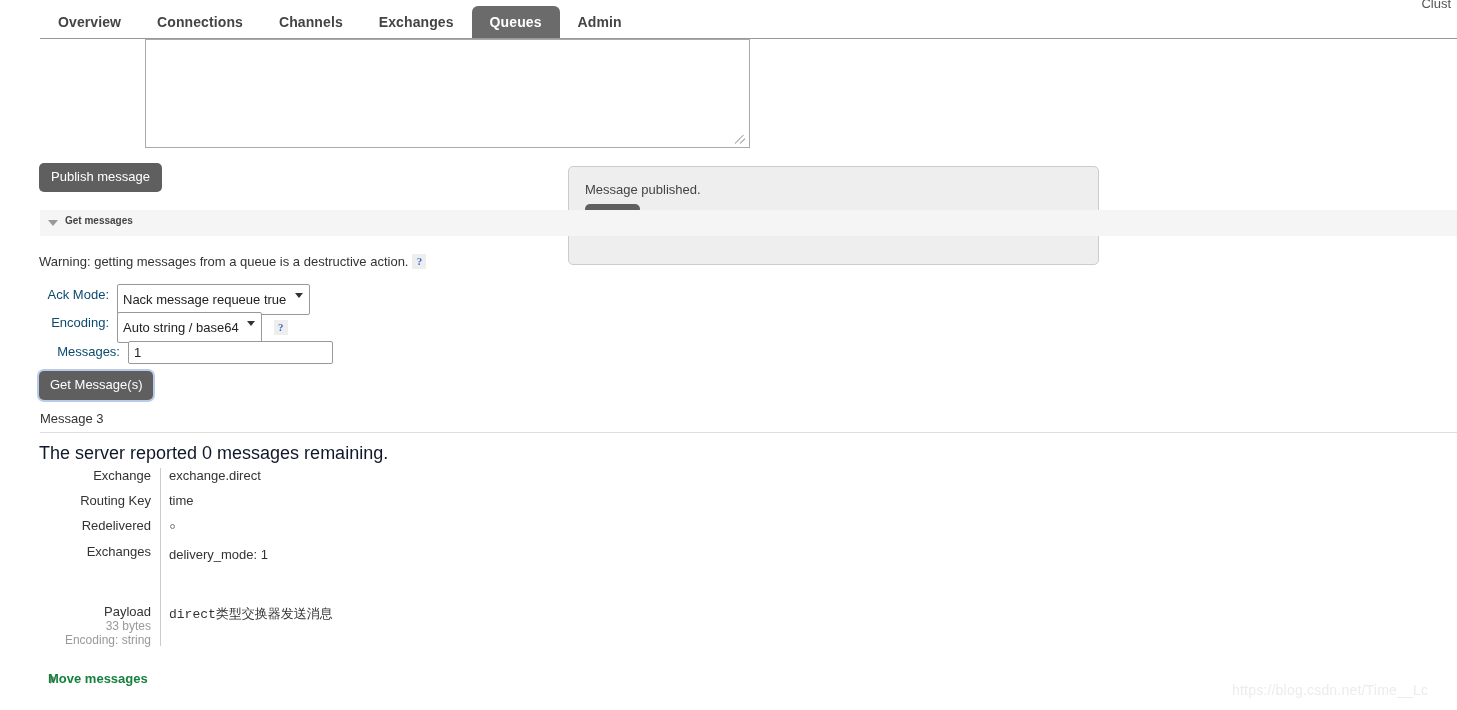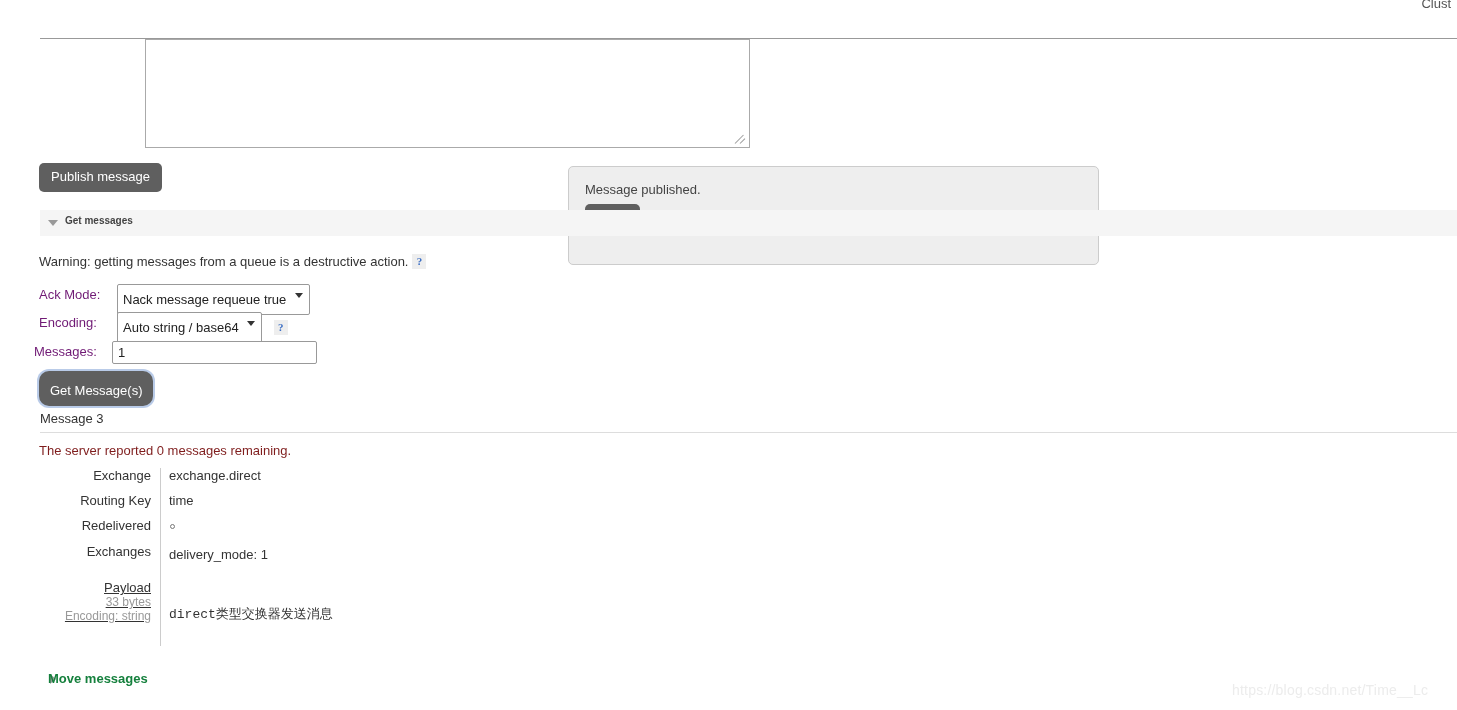--- a/index.html
+++ b/index.html
@@ -112,22 +112,22 @@
     display: inline-block; background: #eeeeee; color: #3b6ec4;
     font-size: 11px; font-weight: bold;
     width: 14px; height: 15px; line-height: 15px; text-align: center;
     vertical-align: 1px; margin-left: 4px; cursor: pointer;
     font-family: "Liberation Serif", serif;
   }
 
   
   .form-row { position: absolute; height: 24px; }
   .form-label {
-    position: absolute; right: 0; top: 3px; text-align: left;
-    font-size: 13px; color: #701a75; white-space: nowrap;
+    position: absolute; right: 0; top: 3px; text-align: right;
+    font-size: 13px; color: #0c4a6e; white-space: nowrap;
   }
   .sel {
     appearance: none; -webkit-appearance: none;
     background: #ffffff; border: 1px solid #999999; border-radius: 2px;
     font-family: "Liberation Sans", sans-serif; font-size: 13px; color: #222;
     padding: 2px 22px 3px 5px; height: 31px; line-height: 17px;
     cursor: pointer; outline: none;
   }
   .sel-wrap { position: relative; display: inline-block; }
   .sel-arrow {
@@ -137,42 +137,42 @@
     border-top: 5px solid #333333;
   }
   .txt {
     background: #ffffff; border: 1px solid #999999; border-radius: 2px;
     font-family: "Liberation Sans", sans-serif; font-size: 13px; color: #222;
     padding: 2px 5px; height: 23px; outline: none;
   }
 
   #row-ackmode  { left: 39px; top: 284px; width: 280px; }
   #row-encoding { left: 39px; top: 312px; width: 280px; }
-  #row-messages { left: 34px; top: 341px; width: 300px; }
+  #row-messages { left: 50px; top: 341px; width: 300px; }
   #lbl-ackmode  { width: 70px; left: 0; }
   #lbl-encoding { width: 70px; left: 0; }
   #lbl-messages { width: 70px; left: 0; }
   .ctrl-holder { position: absolute; left: 78px; top: 0; }
 
   #get-messages-button {
     position: absolute; left: 39px; top: 371px;
-    padding: 13px 11px 8px 11px;
+    padding: 7px 11px 8px 11px;
     box-shadow: 0 0 0 2px #b9cbe8;
-    border-radius: 10px;
+    border-radius: 5px;
   }
 
   
   #message-header {
     position: absolute; left: 40px; top: 411px; width: 1417px; height: 22px;
     border-bottom: 1px solid #dddddd;
     font-size: 13px; color: #333333;
   }
   #server-reported {
     position: absolute; left: 39px; top: 443px;
-    font-size: 13px; color: #7f1d1d;
+    font-size: 18px; color: #0f172a;
   }
 
   #msg-table { position: absolute; left: 39px; top: 468px; width: 700px; }
   #msg-divider {
     position: absolute; left: 160px; top: 468px; width: 1px; height: 178px;
     background: #cccccc;
   }
   .mrow { position: absolute; left: 0; width: 700px; }
   .mlabel {
     position: absolute; left: 0; width: 112px; text-align: right;
@@ -190,21 +190,21 @@
   #row-props      { top: 76px; }
 
   #redeliv-circle {
     position: absolute; left: 131px; top: 56px;
     width: 5px; height: 5px; border: 1px solid #777; border-radius: 50%;
   }
   #props-value { position: absolute; left: 130px; top: 76px; width: 300px; }
   .prop-line { font-size: 13px; color: #333333; line-height: 21px; }
   .prop-line.indent { padding-left: 42px; }
 
-  #payload-label-block { position: absolute; left: 0; top: 112px; width: 112px; text-align: right; text-decoration: underline; }
+  #payload-label-block { position: absolute; left: 0; top: 136px; width: 112px; text-align: right; }
   #payload-value {
     position: absolute; left: 130px; top: 137px;
     font-family: "Liberation Mono", monospace; font-size: 13px; color: #333333;
     white-space: nowrap;
   }
 
   
   #move-messages-band {
     position: absolute; left: 40px; top: 668px; width: 1417px; height: 24px;
   }
@@ -216,20 +216,28 @@
     font-size: 14px; color: #ececec; white-space: nowrap;
     letter-spacing: .2px;
   }
 </style>
 </head>
 <body>
 
 <div id="page">
 
   <div id="navbar">
+    <div id="navtabs">
+      <div class="navtab">Overview</div>
+      <div class="navtab">Connections</div>
+      <div class="navtab">Channels</div>
+      <div class="navtab">Exchanges</div>
+      <div class="navtab active">Queues</div>
+      <div class="navtab">Admin</div>
+    </div>
     <div id="cluster-label">Clust</div>
     <div id="navrule"></div>
   </div>
 
   <textarea id="publish-textarea" style=""></textarea>
   <div id="textarea-grip"></div>
 
   <button id="publish-button" class="btn-dark">Publish message</button>
 
   <div id="published-dialog">

